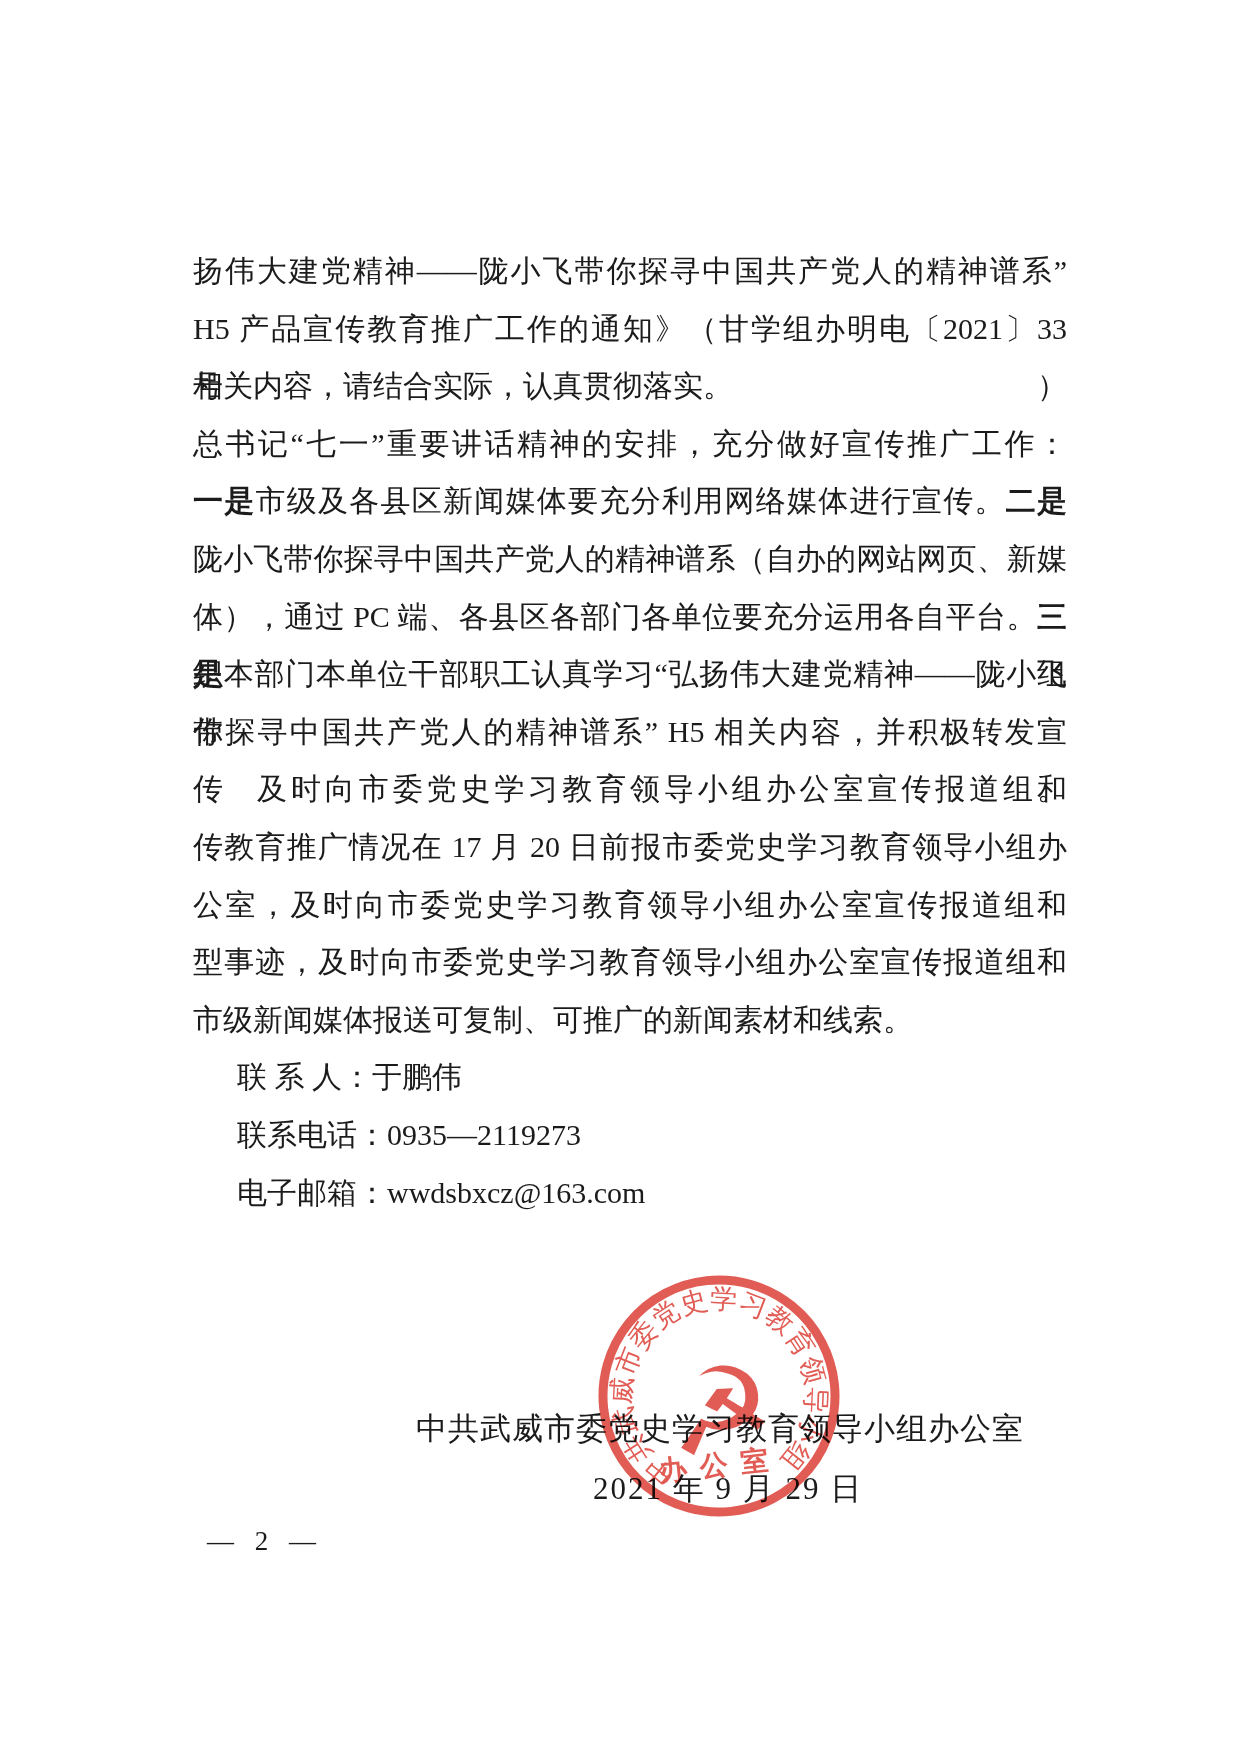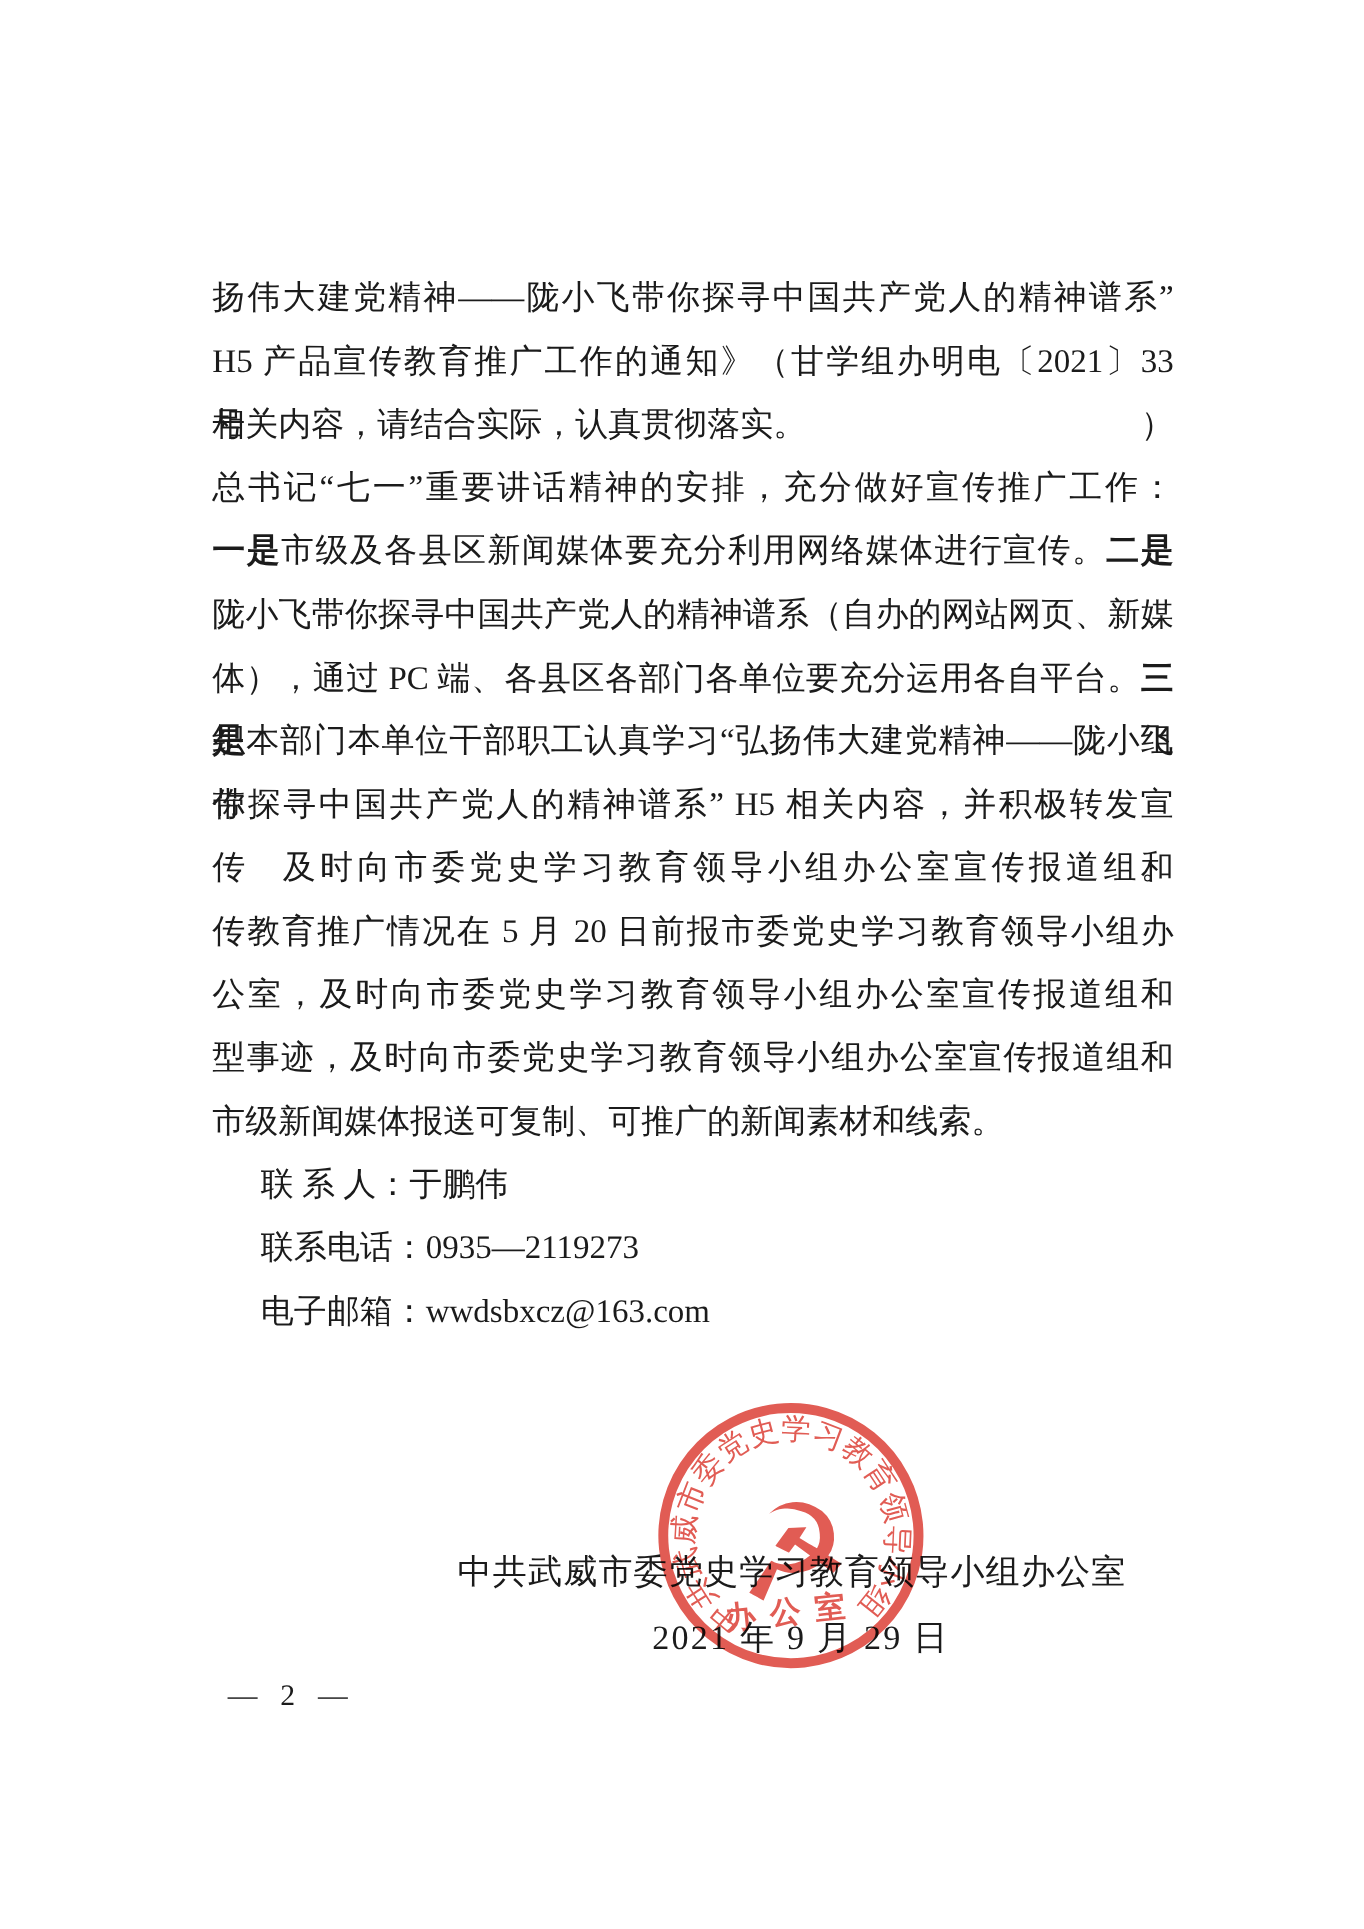--- a/index.html
+++ b/index.html
@@ -77,21 +77,21 @@
     <div class="line fill"><span>扬伟大建党精神——陇小飞带你探寻中国共产党人的精神谱系”</span></div>
     <div class="line fill"><span>H5 产品宣传教育推广工作的通知》（甘学组办明电〔2021〕33 号）</span></div>
     <div class="line"><span>相关内容，请结合实际，认真贯彻落实。</span></div>
     <div class="line fill"><span>总书记“七一”重要讲话精神的安排，充分做好宣传推广工作：</span></div>
     <div class="line fill"><span class="b">一是</span><span>市级及各县区新闻媒体要充分利用网络媒体进行宣传。</span><span class="b">二是</span></div>
     <div class="line fill"><span>陇小飞带你探寻中国共产党人的精神谱系（自办的网站网页、新媒</span></div>
     <div class="line fill"><span>体），通过 PC 端、各县区各部门各单位要充分运用各自平台。</span><span class="b">三是</span><span>组</span></div>
     <div class="line fill"><span>织本部门本单位干部职工认真学习“弘扬伟大建党精神——陇小飞带</span></div>
     <div class="line fill"><span>你探寻中国共产党人的精神谱系” H5 相关内容，并积极转发宣传。</span></div>
     <div class="line fill indent"><span>及时向市委党史学习教育领导小组办公室宣传报道组和</span></div>
-    <div class="line fill"><span>传教育推广情况在 5 月 20 日前报市委党史学习教育领导小组办</span></div>
+    <div class="line fill"><span>传教育推广情况在 17 月 20 日前报市委党史学习教育领导小组办</span></div>
     <div class="line fill"><span>公室，及时向市委党史学习教育领导小组办公室宣传报道组和</span></div>
     <div class="line fill"><span>型事迹，及时向市委党史学习教育领导小组办公室宣传报道组和</span></div>
     <div class="line"><span>市级新闻媒体报送可复制、可推广的新闻素材和线索。</span></div>
     <div class="line indent-sm"><span>联 系 人：于鹏伟</span></div>
     <div class="line indent-sm"><span>联系电话：0935—2119273</span></div>
     <div class="line indent-sm"><span>电子邮箱：wwdsbxcz@163.com</span></div>
   </main>
 
   <div class="sig-org">中共武威市委党史学习教育领导小组办公室</div>
   <div class="sig-date">2021 年 9 月 29 日</div>

